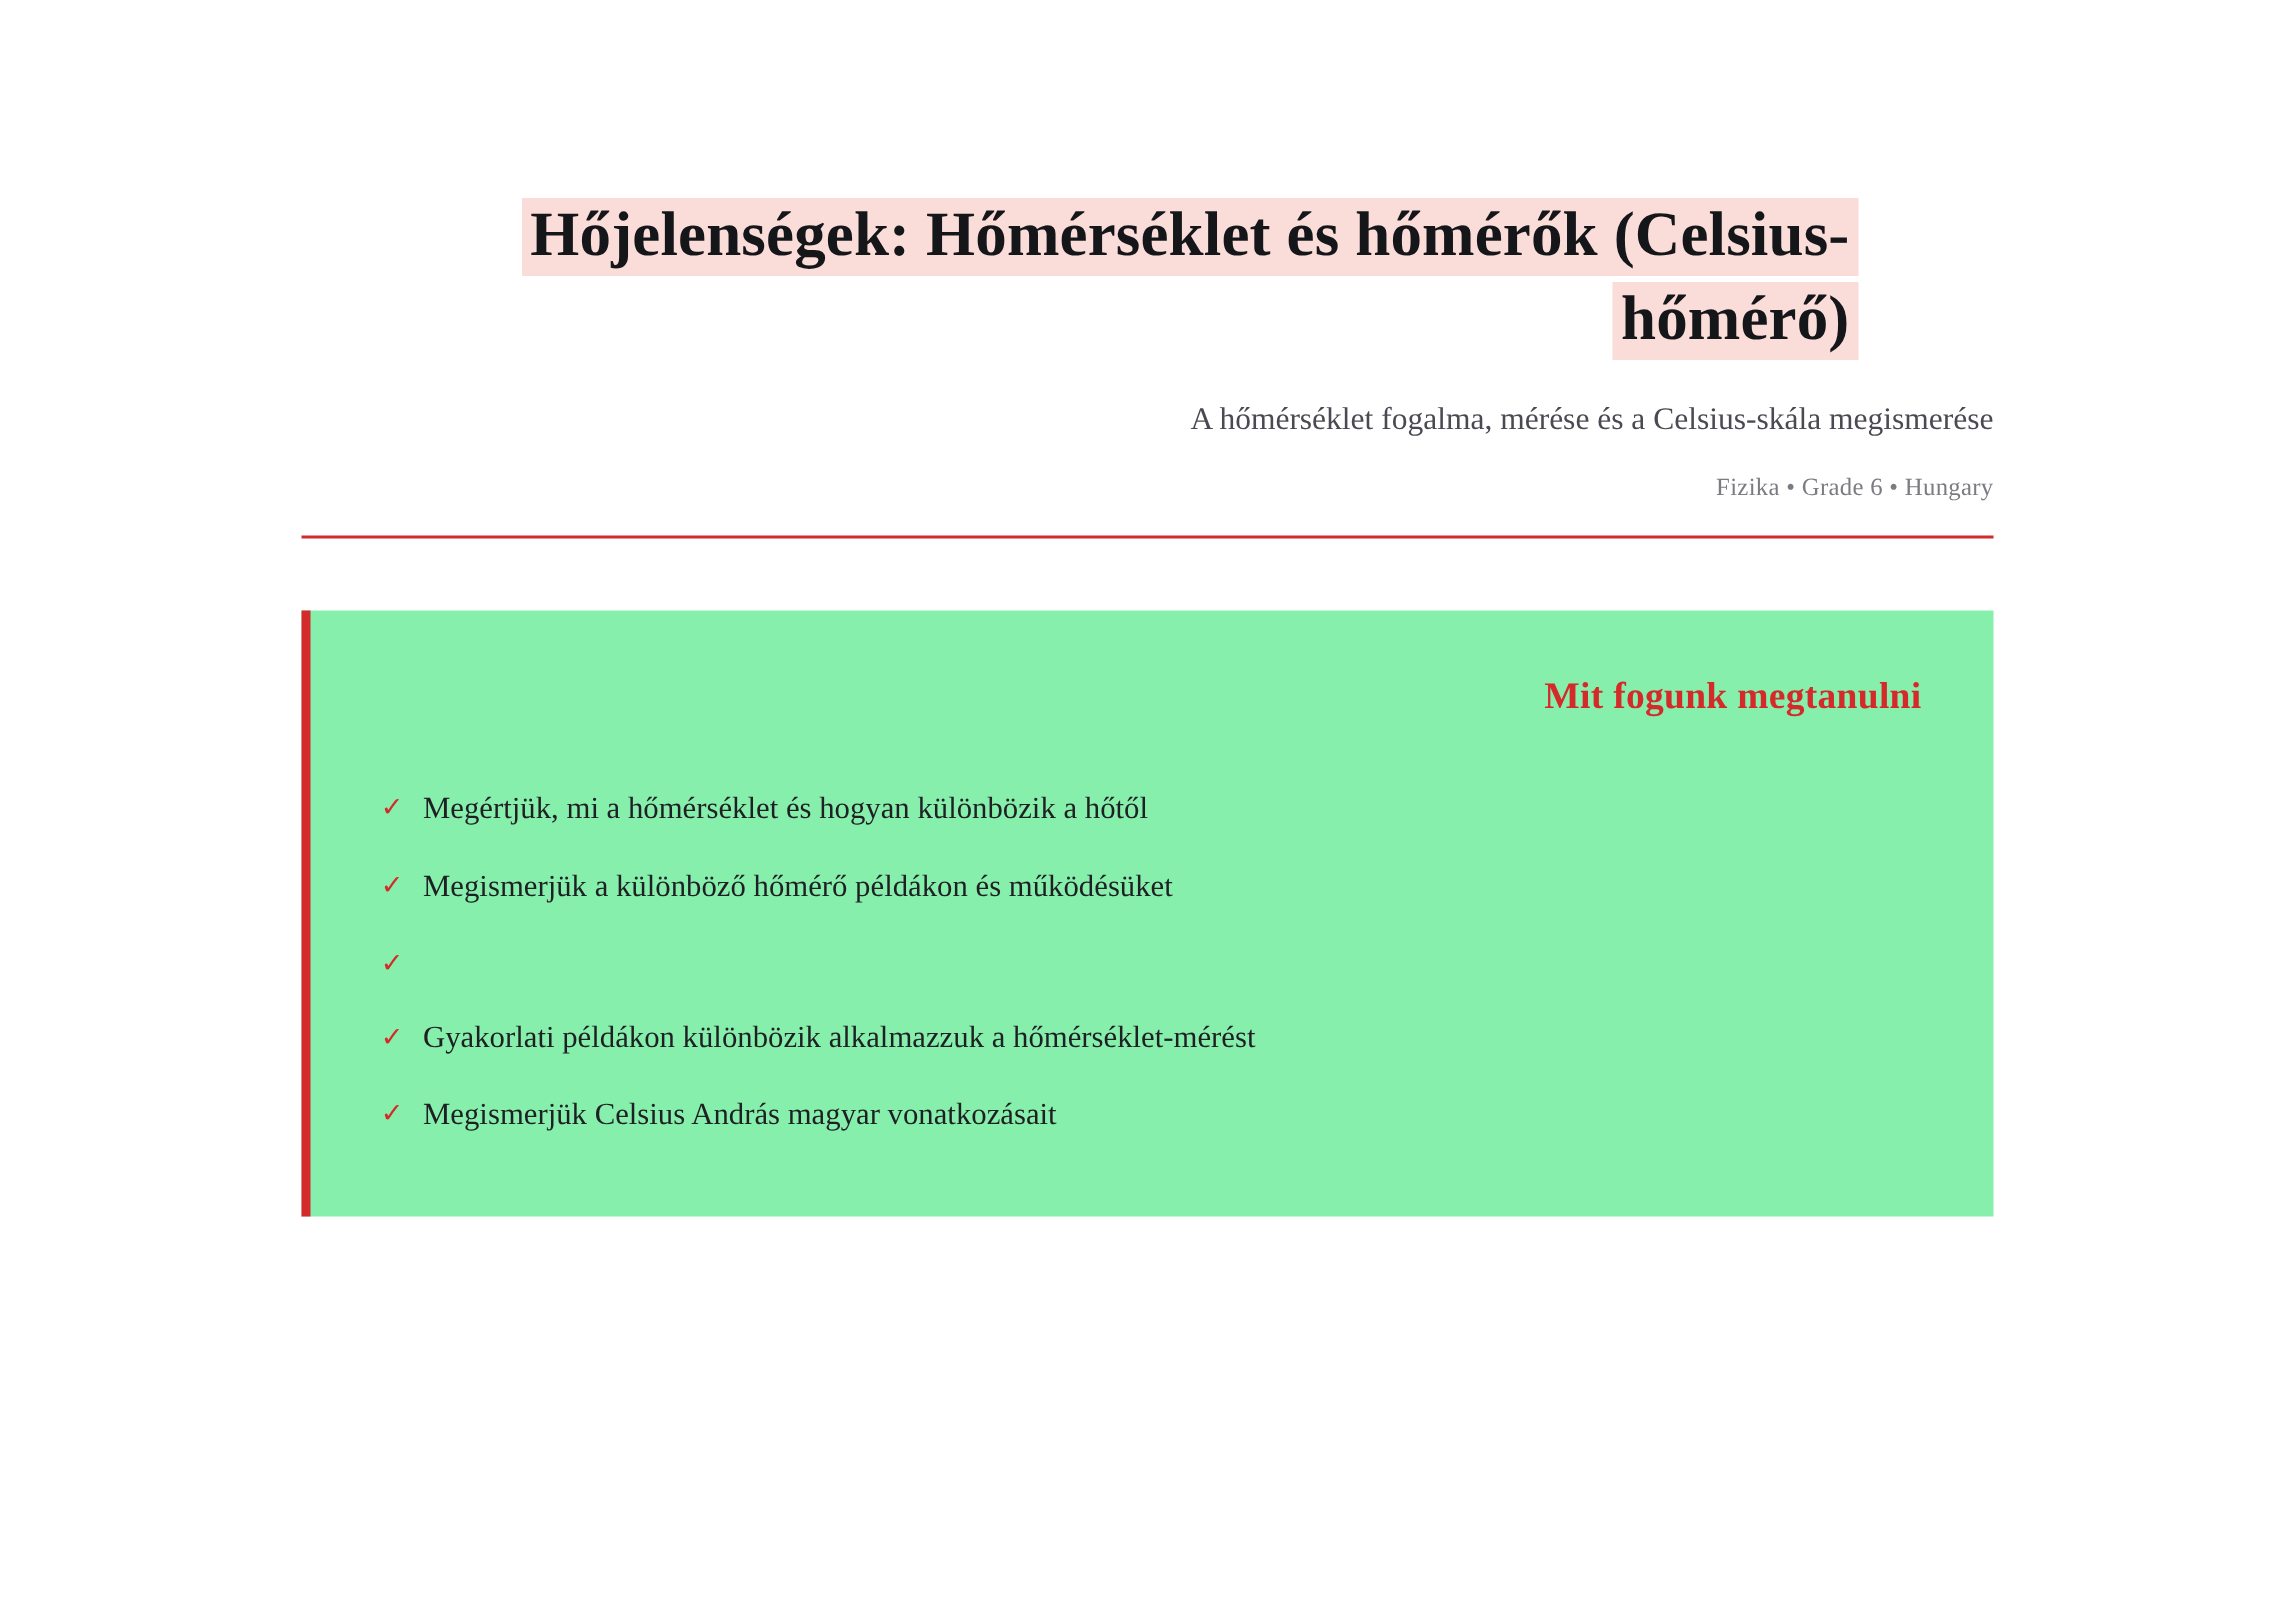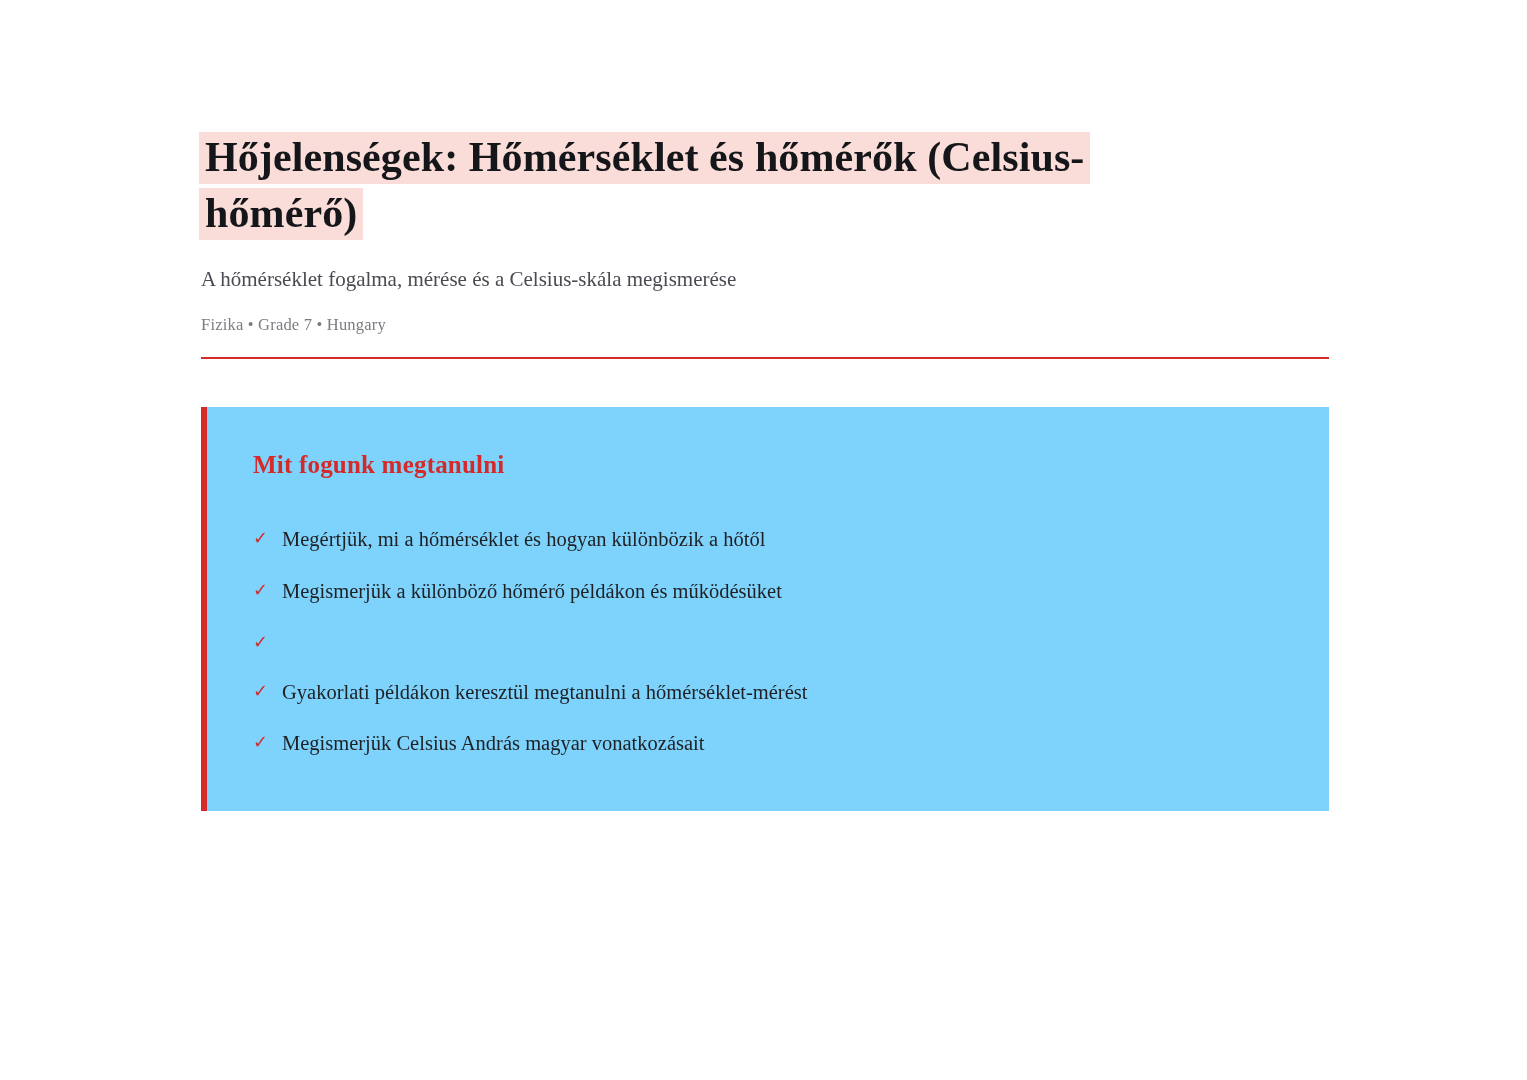--- a/index.html
+++ b/index.html
@@ -13,20 +13,21 @@
     font-family: "Liberation Serif", serif;
     color: #1b1b1b;
     overflow: hidden;
   }
   .page {
     position: relative;
     width: 1527px;
     height: 847px;
     box-sizing: border-box;
     padding: 0;
+    text-align: right;
   }
   .content {
     position: absolute;
     left: 199px;
     top: 130px;
     width: 1130px;
   }
 
   
   .doc-title {
@@ -71,21 +72,21 @@
     background: #d42a2a;
   }
 
   
   .objectives {
     position: relative;
     margin-top: 48px;
     margin-left: 2px;
     width: 1128px;
     box-sizing: border-box;
-    background: #7dd3fc;
+    background: #86efac;
     border-left: 6px solid #d42a2a;
     padding: 44px 48px 52px 46px;
   }
   .objectives-title {
     font-family: "Liberation Serif", serif;
     font-size: 25px;
     font-weight: 700;
     color: #d42a2a;
     margin: 0 0 46px 0;
     letter-spacing: 0.2px;
@@ -119,41 +120,41 @@
 </head>
 <body>
 
 <div class="page">
   <div class="content">
 
     <h1 class="doc-title"><span class="hl">Hőjelenségek: Hőmérséklet és hőmérők (Celsius-</span><br><span class="hl">hőmérő)</span></h1>
 
     <p class="doc-subtitle">A hőmérséklet fogalma, mérése és a Celsius-skála megismerése</p>
 
-    <p class="doc-meta">Fizika • Grade 7 • Hungary</p>
+    <p class="doc-meta">Fizika • Grade 6 • Hungary</p>
 
     <div class="rule"></div>
 
     <section class="objectives">
       <h2 class="objectives-title">Mit fogunk megtanulni</h2>
       <ul class="obj-list">
         <li class="obj-item">
           <span class="check">✓</span>
           <span class="obj-text">Megértjük, mi a hőmérséklet és hogyan különbözik a hőtől</span>
         </li>
         <li class="obj-item">
           <span class="check">✓</span>
           <span class="obj-text">Megismerjük a különböző hőmérő példákon és működésüket</span>
         </li>
         <li class="obj-item">
           <span class="check">✓</span>
         </li>
         <li class="obj-item">
           <span class="check">✓</span>
-          <span class="obj-text">Gyakorlati példákon keresztül megtanulni a hőmérséklet-mérést</span>
+          <span class="obj-text">Gyakorlati példákon különbözik alkalmazzuk a hőmérséklet-mérést</span>
         </li>
         <li class="obj-item">
           <span class="check">✓</span>
           <span class="obj-text">Megismerjük Celsius András magyar vonatkozásait</span>
         </li>
       </ul>
     </section>
 
   </div>
 </div>

